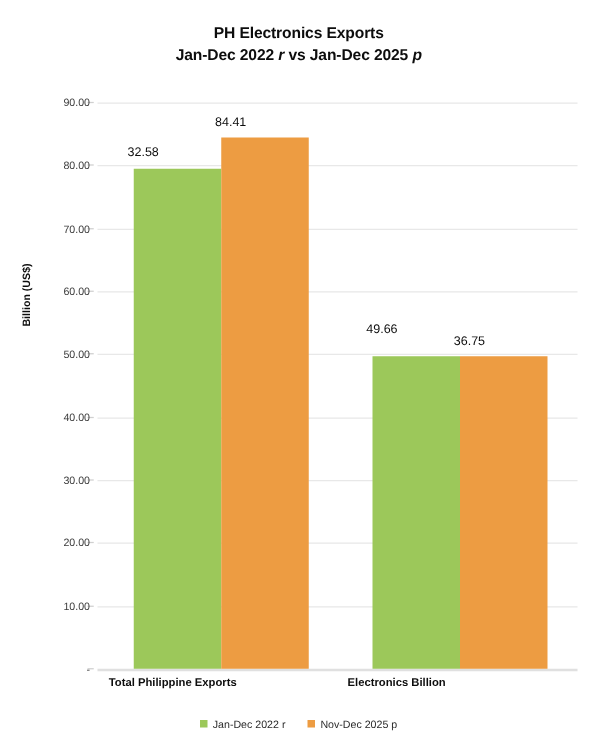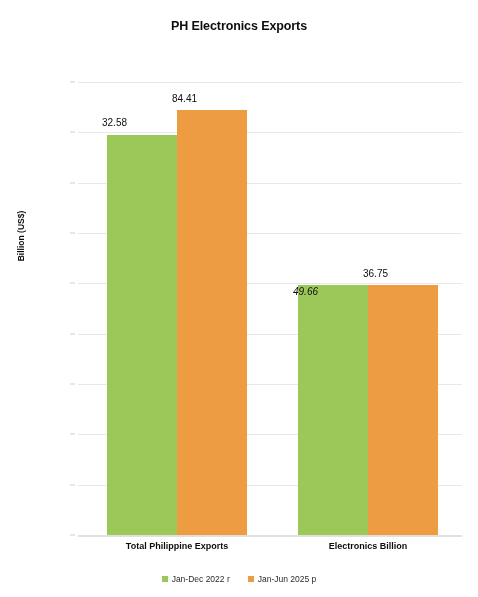--- a/index.html
+++ b/index.html
@@ -124,21 +124,20 @@
     font-size: 10px;
     color: #0d0d0d;
     white-space: nowrap;
   }
 
   
   .cat-label {
     position: absolute;
     top: 541px;
     width: 180px;
-    text-align: center;
     font-size: 9px;
     font-weight: bold;
     color: #0d0d0d;
     white-space: nowrap;
   }
 
   
   .legend {
     position: absolute;
     left: 0;
@@ -165,68 +164,81 @@
     white-space: nowrap;
   }
 </style>
 </head>
 <body>
 
 <div id="chart-root">
 
   <div class="chart-title">
     <span>PH Electronics Exports</span>
+    <span class="line2"><span>Jan-Dec 2022 </span><span class="ital">r</span><span> vs Jan-Dec 2025 </span><span class="ital">p</span></span>
   </div>
 
   <div class="y-axis-title">Billion (US$)</div>
 
   <div class="tick-mark-wrap" id="tickmarks">
       <div class="tick-mark" style="top: 0px;"></div>
       <div class="tick-mark" style="top: 50.3333px;"></div>
       <div class="tick-mark" style="top: 100.667px;"></div>
       <div class="tick-mark" style="top: 151px;"></div>
       <div class="tick-mark" style="top: 201.333px;"></div>
       <div class="tick-mark" style="top: 251.667px;"></div>
       <div class="tick-mark" style="top: 302px;"></div>
       <div class="tick-mark" style="top: 352.333px;"></div>
       <div class="tick-mark" style="top: 402.667px;"></div>
       <div class="tick-mark" style="top: 453px;"></div>
     </div>
 
+  <div class="y-tick-wrap" id="yticks">
+      <div class="y-tick" style="top: 0px;">90.00</div>
+      <div class="y-tick" style="top: 50.3333px;">80.00</div>
+      <div class="y-tick" style="top: 100.667px;">70.00</div>
+      <div class="y-tick" style="top: 151px;">60.00</div>
+      <div class="y-tick" style="top: 201.333px;">50.00</div>
+      <div class="y-tick" style="top: 251.667px;">40.00</div>
+      <div class="y-tick" style="top: 302px;">30.00</div>
+      <div class="y-tick" style="top: 352.333px;">20.00</div>
+      <div class="y-tick" style="top: 402.667px;">10.00</div>
+      <div class="y-tick" style="top: 453px;">-</div>
+    </div>
 
   <div class="plot-area" id="plotarea">
       <div class="gridline" style="top: 0px;"></div>
       <div class="gridline" style="top: 50.3333px;"></div>
       <div class="gridline" style="top: 100.667px;"></div>
       <div class="gridline" style="top: 151px;"></div>
       <div class="gridline" style="top: 201.333px;"></div>
       <div class="gridline" style="top: 251.667px;"></div>
       <div class="gridline" style="top: 302px;"></div>
       <div class="gridline" style="top: 352.333px;"></div>
       <div class="gridline" style="top: 402.667px;"></div>
       <div class="gridline baseline" style="top: 453px;"></div>
       <div class="bar green" title="Jan-Dec 2022 r — Total Philippine Exports: 79.57" style="left: 29px; height: 400.502px; background: rgb(156, 200, 90);"></div>
       <div class="bar-label" style="left: 24px; top: 35.4977px;">32.58</div>
       <div class="bar orange" title="Jan-Dec 2025 p — Total Philippine Exports: 84.41" style="left: 99px; height: 424.864px; background: rgb(237, 156, 66);"></div>
       <div class="bar-label" style="left: 94px; top: 11.1363px;">84.41</div>
       <div class="bar green" title="Jan-Dec 2022 r — Electronics Exports: 49.66" style="left: 220px; height: 249.955px; background: rgb(156, 200, 90);"></div>
-      <div class="bar-label" style="left: 215px; top: 204px; font-style: italic;">49.66</div>
+      <div class="bar-label" style="left: 215px; top: 176px;">49.66</div>
       <div class="bar orange" title="Jan-Dec 2025 p — Electronics Exports: 49.64" style="left: 290px; height: 249.855px; background: rgb(237, 156, 66);"></div>
       <div class="bar-label" style="left: 285px; top: 186.145px;">36.75</div>
     </div>
 
   <div id="catlabels">
       <div class="cat-label" style="left: 87px;">Total Philippine Exports</div>
       <div class="cat-label" style="left: 278px;">Electronics Billion</div>
     </div>
 
   <div class="legend" id="legend">
       <div class="legend-item">
         <span class="legend-swatch" style="background: rgb(156, 200, 90);"></span>
         <span class="legend-text">Jan-Dec 2022 r</span>
       </div>
       <div class="legend-item">
         <span class="legend-swatch" style="background: rgb(237, 156, 66);"></span>
-        <span class="legend-text">Jan-Jun 2025 p</span>
+        <span class="legend-text">Nov-Dec 2025 p</span>
       </div>
     </div>
 
 </div>
 
 </body></html>

